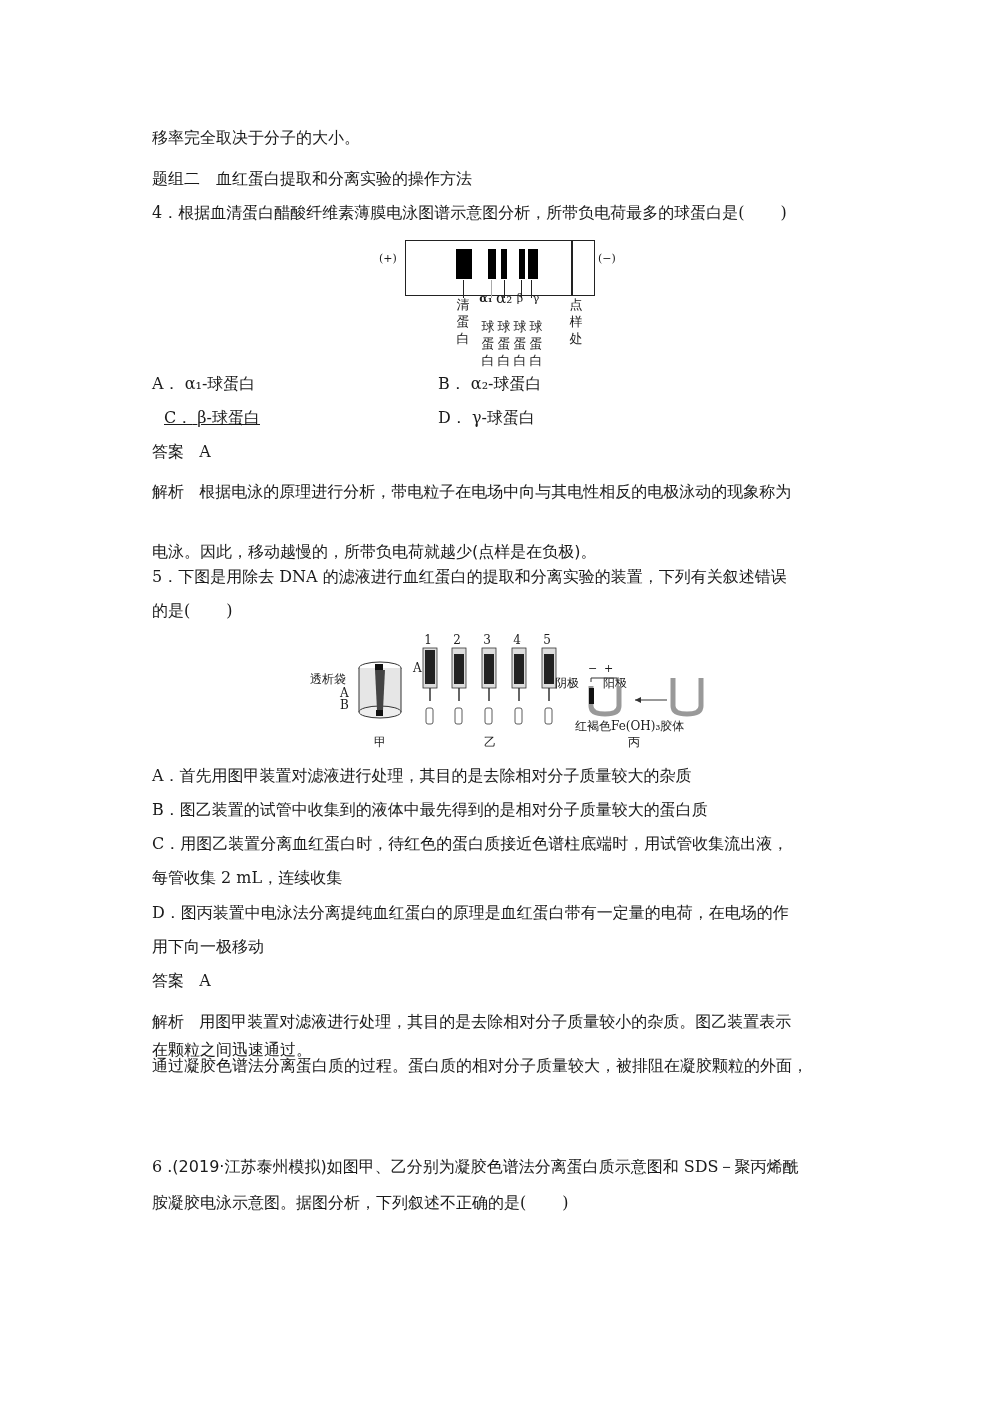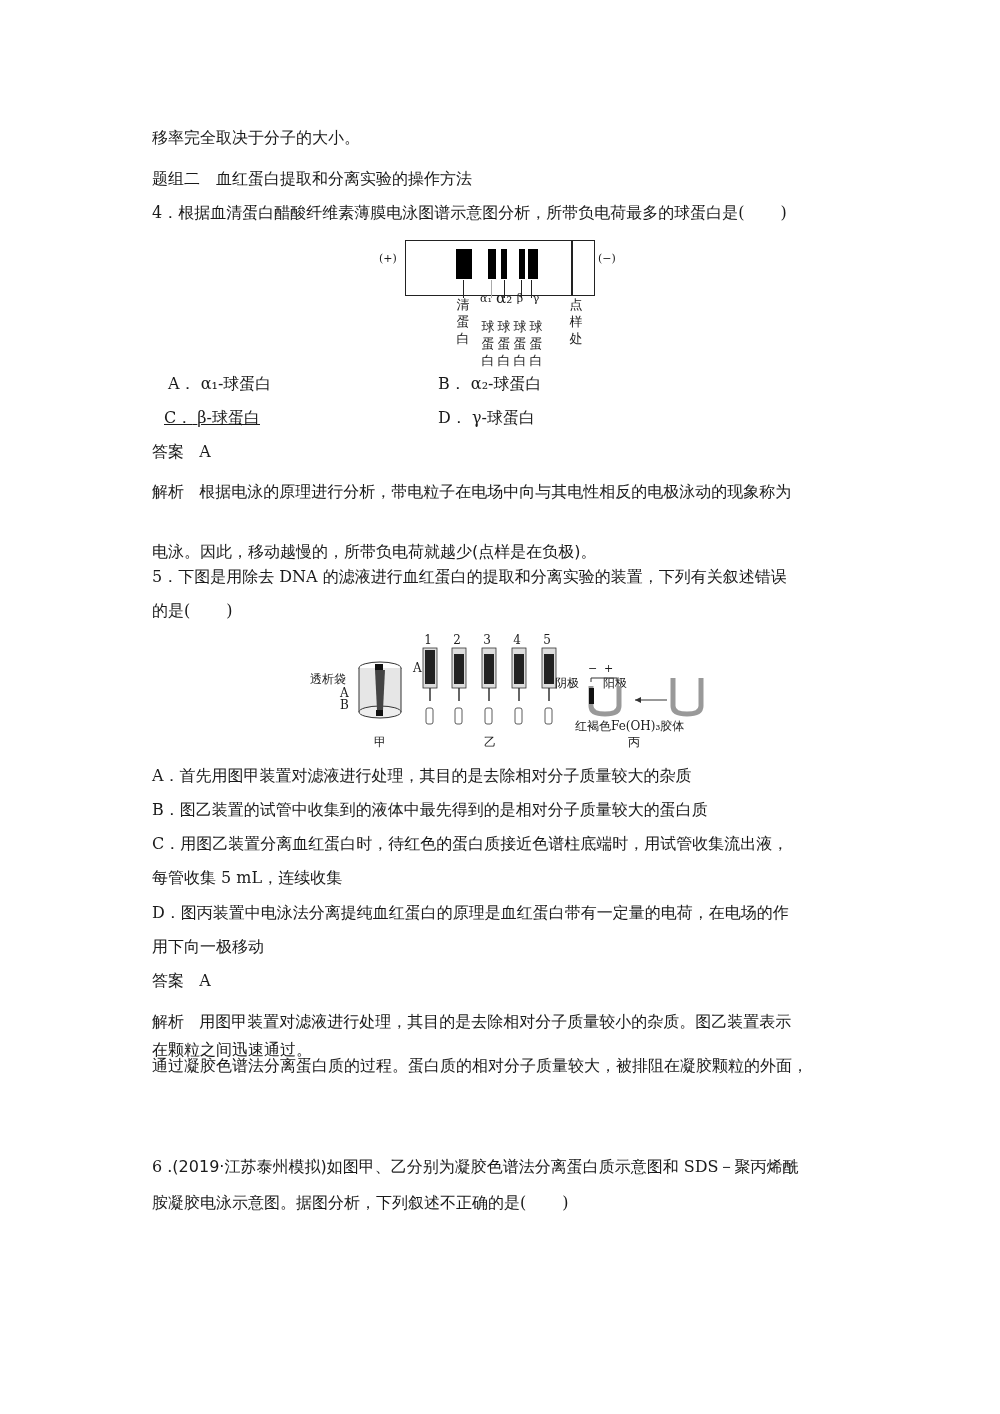--- a/index.html
+++ b/index.html
@@ -36,32 +36,32 @@
     <div style="position:absolute; left:122px; top:8px; width:10px; height:30px; background:#000;"></div>
   </div>
 
   <div style="position:absolute; left:88px; top:44px; width:1px; height:18px; background:#222;"></div>
   <div style="position:absolute; left:116px; top:44px; width:1px; height:18px; background:#aaa;"></div>
   <div style="position:absolute; left:129px; top:44px; width:1px; height:18px; background:#222;"></div>
   <div style="position:absolute; left:146px; top:44px; width:1px; height:18px; background:#222;"></div>
   <div style="position:absolute; left:156px; top:44px; width:1px; height:18px; background:#222;"></div>
 
   <div class="vtext" style="left:81px; top:60px;">清蛋白</div>
-  <div class="fig-label" style="left:104px; top:56px; width:14px; font-size:11px;">α₁</div>
+  <div class="fig-label" style="left:104px; top:56px; width:14px; font-size:11px;font-weight:bold;">α₁</div>
   <div class="vtext" style="left:106px; top:82px;">球蛋白</div>
   <div class="fig-label" style="left:121px; top:56px; width:14px; font-size:15px;">α₂</div>
   <div class="vtext" style="left:122px; top:82px;">球蛋白</div>
   <div class="fig-label" style="left:138px; top:56px; width:14px; font-size:11px;">β</div>
   <div class="vtext" style="left:138px; top:82px;">球蛋白</div>
   <div class="fig-label" style="left:154px; top:56px; width:14px; font-size:11px;">γ</div>
   <div class="vtext" style="left:154px; top:82px;">球蛋白</div>
   <div class="vtext" style="left:194px; top:60px;">点样处</div>
 </div>
 
-<div class="opt" style="left:152px; top:374px;margin-left:16px;"><span>A．</span> <span>α₁-球蛋白</span></div>
+<div class="opt" style="left:152px; top:374px;"><span>A．</span> <span>α₁-球蛋白</span></div>
 <div class="opt" style="left:438px; top:374px;"><span>B．</span> <span>α₂-球蛋白</span></div>
 <div class="opt" style="left:164px; top:408px;text-decoration:underline;"><span>C．</span> <span>β-球蛋白</span></div>
 <div class="opt" style="left:438px; top:408px;"><span>D．</span> <span>γ-球蛋白</span></div>
 
 <div class="line" style="top:442px;"><span class="sans">答案</span>&nbsp;&nbsp;&nbsp;<span>A</span></div>
 
 <div class="line sans" style="top:482px;"><span>解析</span>&nbsp;&nbsp;&nbsp;<span>根据电泳的原理进行分析，带电粒子在电场中向与其电性相反的电极泳动的现象称为</span></div>
 <div class="line sans" style="top:526px;margin-top:16px;">电泳。因此，移动越慢的，所带负电荷就越少(点样是在负极)。</div>
 
 <div class="line" style="top:567px;"><span>5．</span><span>下图是用除去 DNA 的滤液进行血红蛋白的提取和分离实验的装置，下列有关叙述错误</span></div>
@@ -134,21 +134,21 @@
       <path d="M48 28 L54 25 L54 31 Z" fill="#333"></path>
     <path d="M86 6 L86 34 Q86 42 100 42 Q114 42 114 34 L114 6" fill="none" stroke="#999" stroke-width="5"></path>
   </svg>
   <div class="fig-label" style="left:270px; top:88px;">红褐色Fe(OH)₃胶体</div>
   <div class="fig-label" style="left:322px; top:104px; width:14px;">丙</div>
 </div>
 
 <div class="line" style="top:766px;"><span>A．</span><span>首先用图甲装置对滤液进行处理，其目的是去除相对分子质量较大的杂质</span></div>
 <div class="line" style="top:800px;"><span>B．</span><span>图乙装置的试管中收集到的液体中最先得到的是相对分子质量较大的蛋白质</span></div>
 <div class="line" style="top:834px;"><span>C．</span><span>用图乙装置分离血红蛋白时，待红色的蛋白质接近色谱柱底端时，用试管收集流出液，</span></div>
-<div class="line" style="top:868px;">每管收集 5 mL，连续收集</div>
+<div class="line" style="top:868px;">每管收集 2 mL，连续收集</div>
 <div class="line" style="top:903px;"><span>D．</span><span>图丙装置中电泳法分离提纯血红蛋白的原理是血红蛋白带有一定量的电荷，在电场的作</span></div>
 <div class="line" style="top:937px;">用下向一极移动</div>
 
 <div class="line" style="top:971px;"><span class="sans">答案</span>&nbsp;&nbsp;&nbsp;<span>A</span></div>
 
 <div class="line sans" style="top:1012px;"><span>解析</span>&nbsp;&nbsp;&nbsp;<span>用图甲装置对滤液进行处理，其目的是去除相对分子质量较小的杂质。图乙装置表示</span></div>
 <div class="line sans" style="top:1056px;">通过凝胶色谱法分离蛋白质的过程。蛋白质的相对分子质量较大，被排阻在凝胶颗粒的外面，</div>
 <div class="line sans" style="top:1040px;">在颗粒之间迅速通过。</div>
 
 <div class="line" style="top:1157px;"><span>6 .</span><span class="sans">(2019·江苏泰州模拟)</span><span>如图甲、乙分别为凝胶色谱法分离蛋白质示意图和 SDS－聚丙烯酰</span></div>

